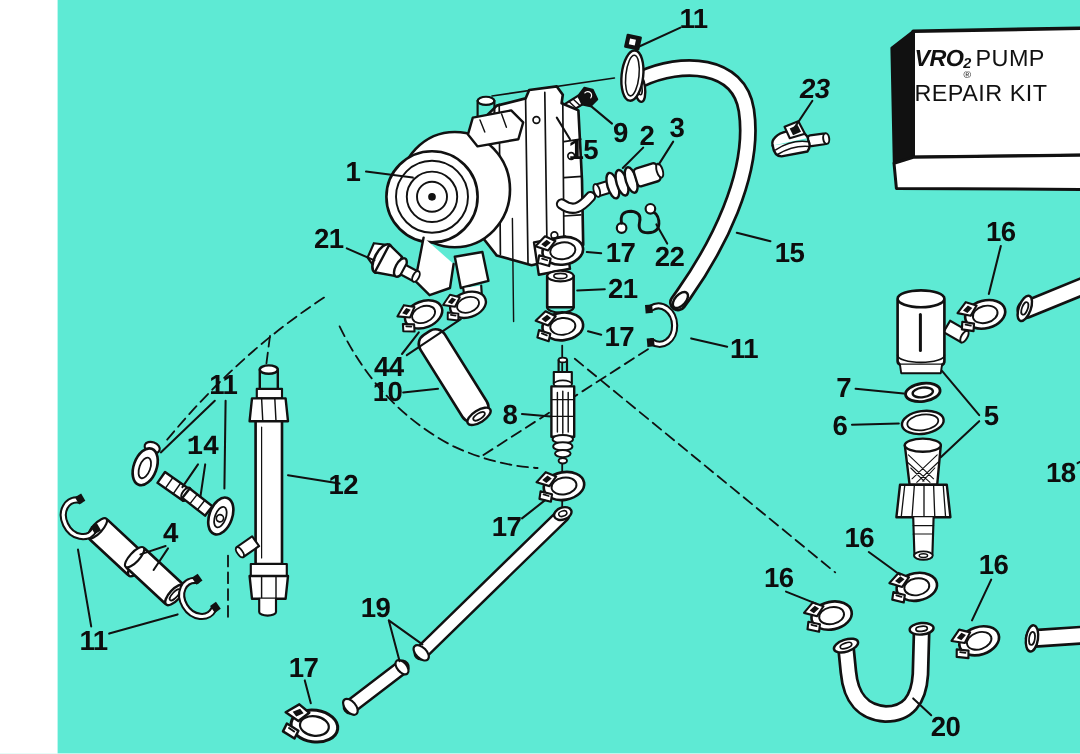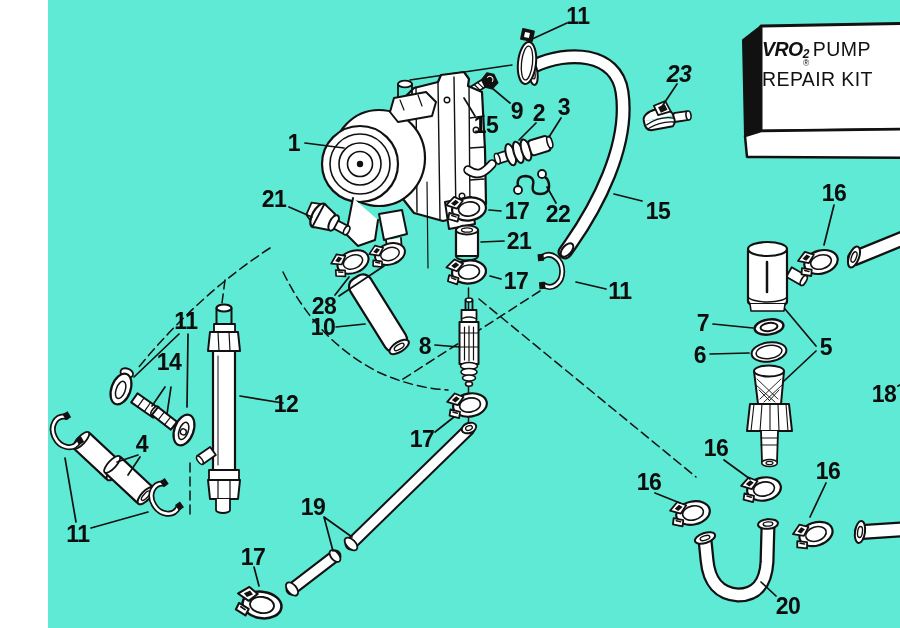--- a/index.html
+++ b/index.html
@@ -363,28 +363,28 @@
 <div class="callout" style="left:438px;top:125px;">15</div>
 <div class="callout" style="left:246px;top:143px;">1</div>
 <div class="callout" style="left:786px;top:193px;">16</div>
 <div class="callout" style="left:226px;top:199px;">21</div>
 <div class="callout" style="left:469px;top:211px;">17</div>
 <div class="callout" style="left:510px;top:214px;">22</div>
 <div class="callout" style="left:610px;top:211px;">15</div>
 <div class="callout" style="left:471px;top:241px;">21</div>
 <div class="callout" style="left:468px;top:281px;">17</div>
 <div class="callout" style="left:572px;top:291px;">11</div>
-<div class="callout" style="left:276px;top:306px;">28</div>
+<div class="callout" style="left:276px;top:306px;">44</div>
 <div class="callout" style="left:138px;top:321px;">11</div>
 <div class="callout" style="left:655px;top:323px;">7</div>
 <div class="callout" style="left:275px;top:327px;">10</div>
 <div class="callout" style="left:652px;top:355px;">6</div>
 <div class="callout" style="left:778px;top:347px;">5</div>
 <div class="callout" style="left:377px;top:346px;">8</div>
-<div class="callout" style="left:121px;top:362px;">14</div>
+<div class="callout" style="left:121px;top:373px;font-family:Liberation Mono, monospace;">14</div>
 <div class="callout" style="left:836px;top:394px;">18</div>
 <div class="callout" style="left:238px;top:404px;">12</div>
 <div class="callout" style="left:94px;top:444px;">4</div>
 <div class="callout" style="left:374px;top:439px;">17</div>
 <div class="callout" style="left:668px;top:448px;">16</div>
 <div class="callout" style="left:780px;top:471px;">16</div>
 <div class="callout" style="left:601px;top:482px;">16</div>
 <div class="callout" style="left:265px;top:507px;text-align:center;">19</div>
 <div class="callout" style="left:30px;top:534px;">11</div>
 <div class="callout" style="left:205px;top:557px;">17</div>

